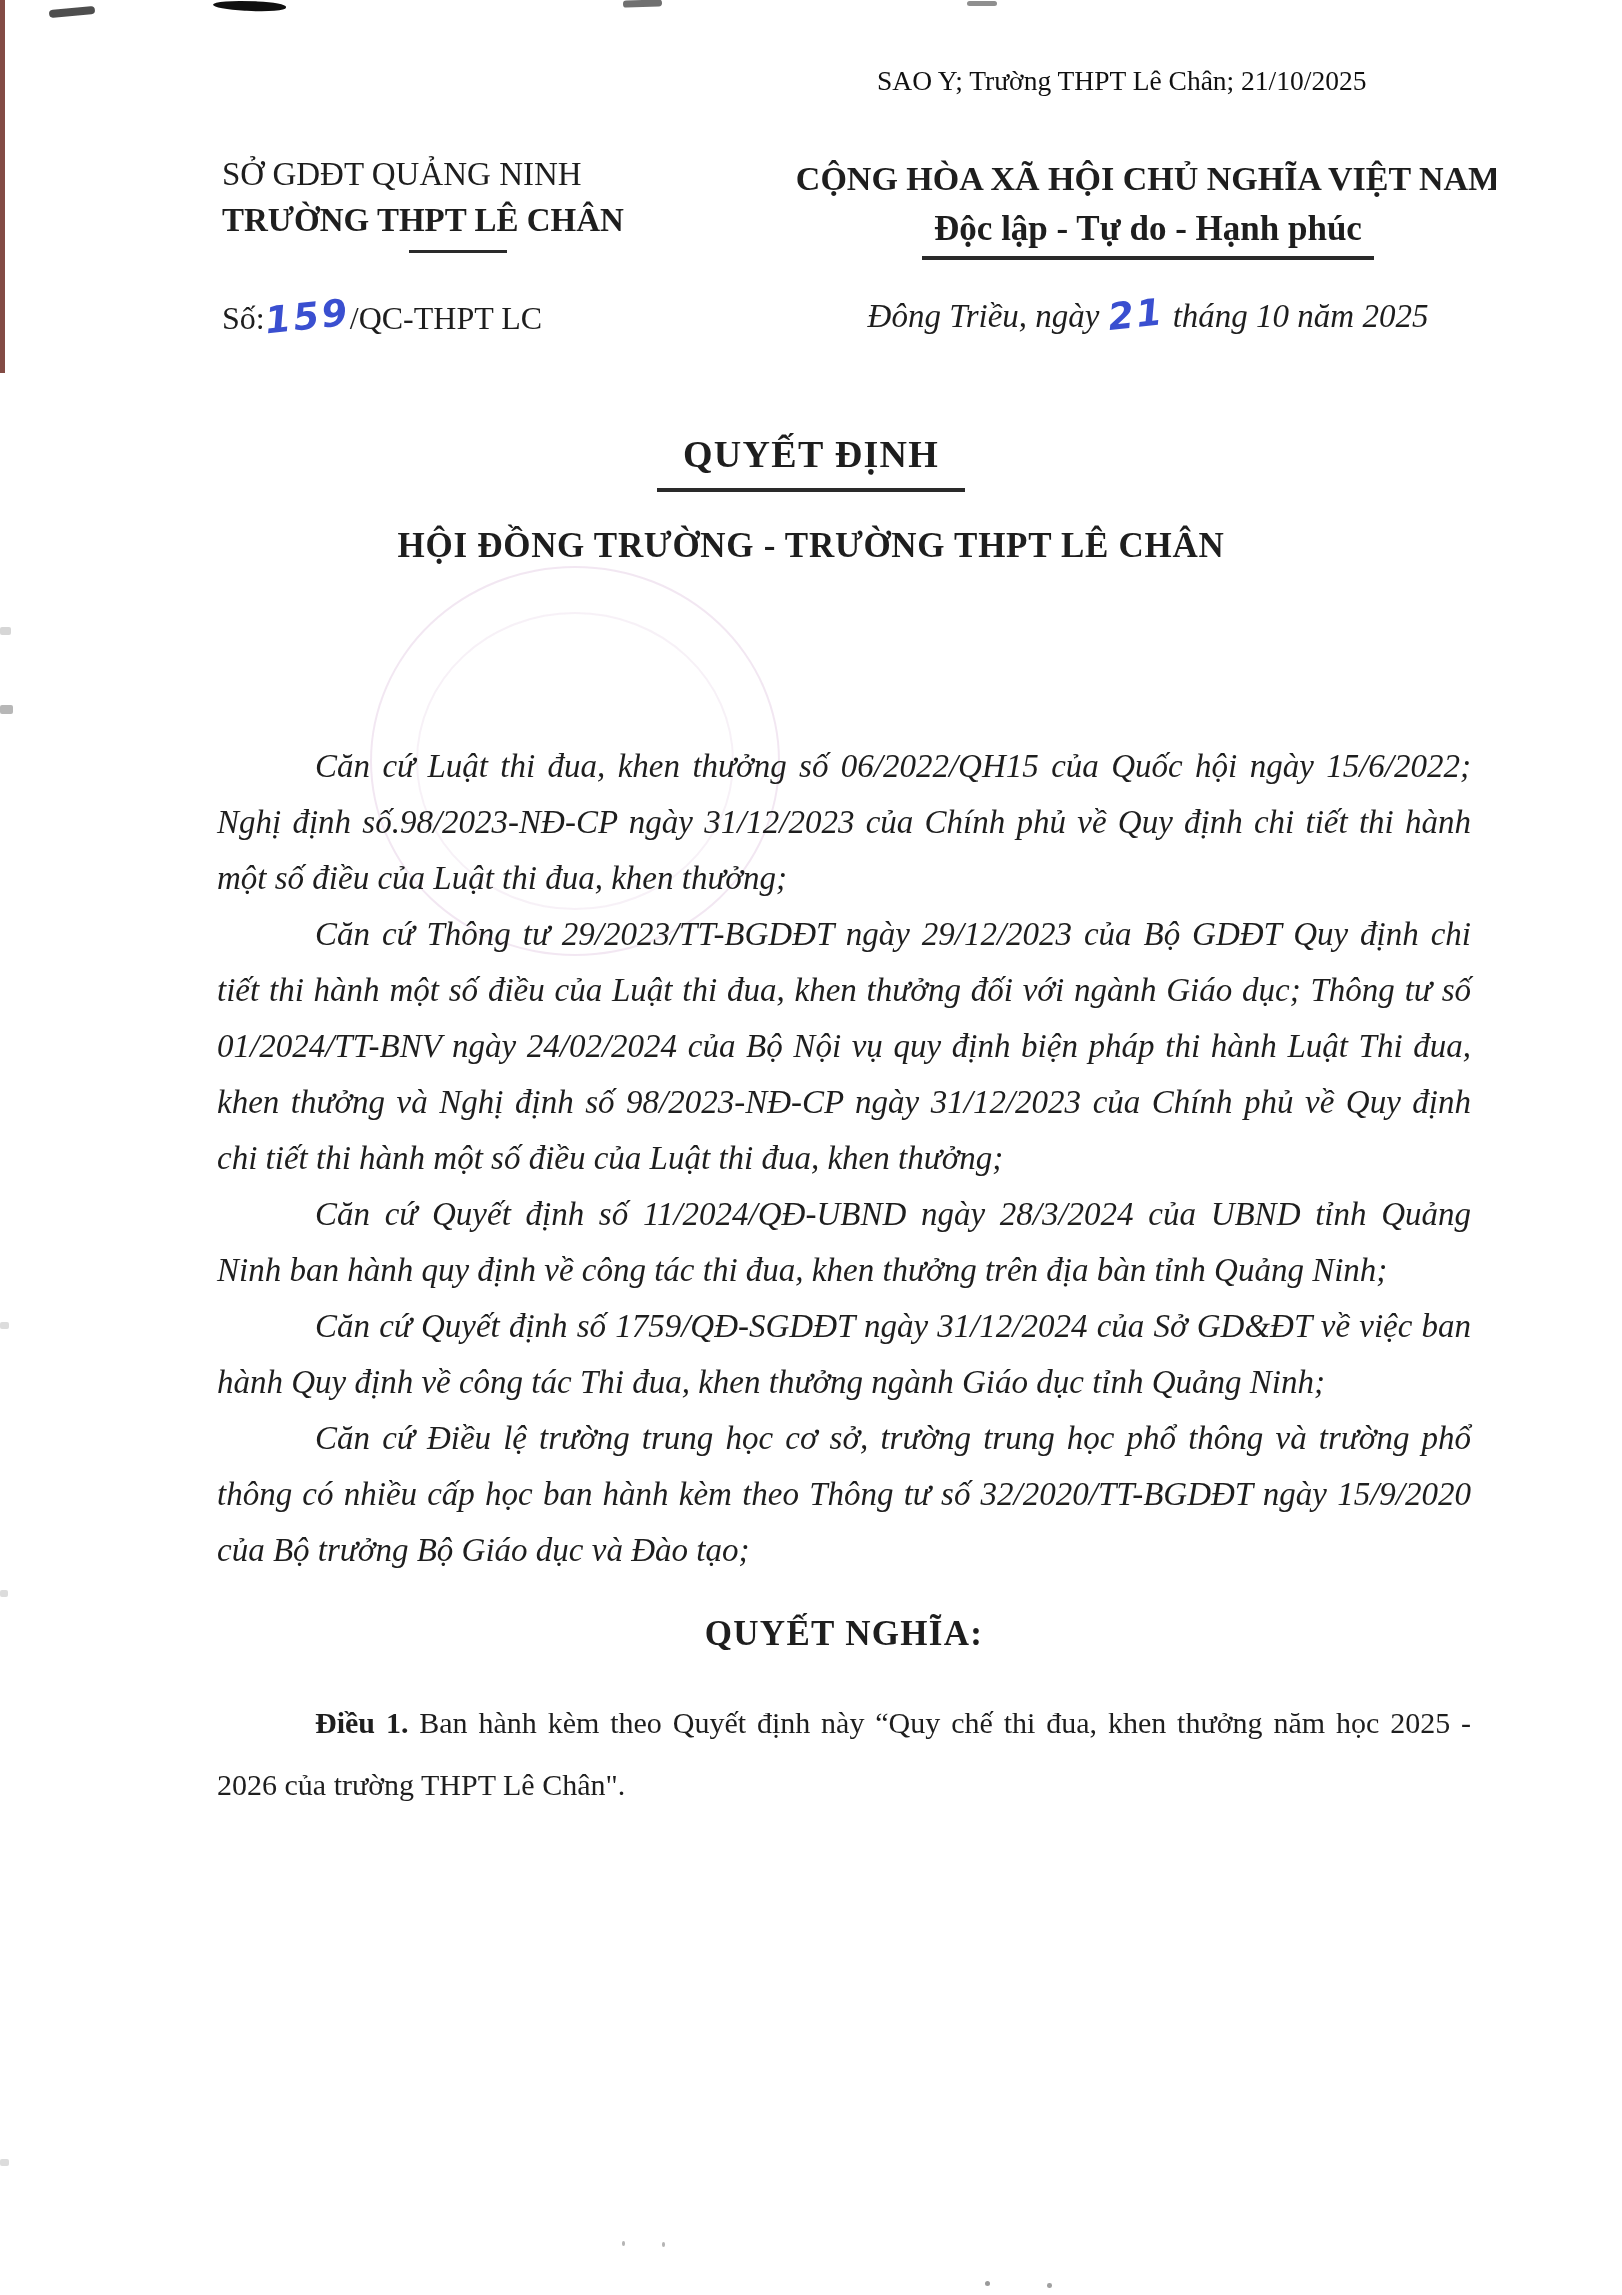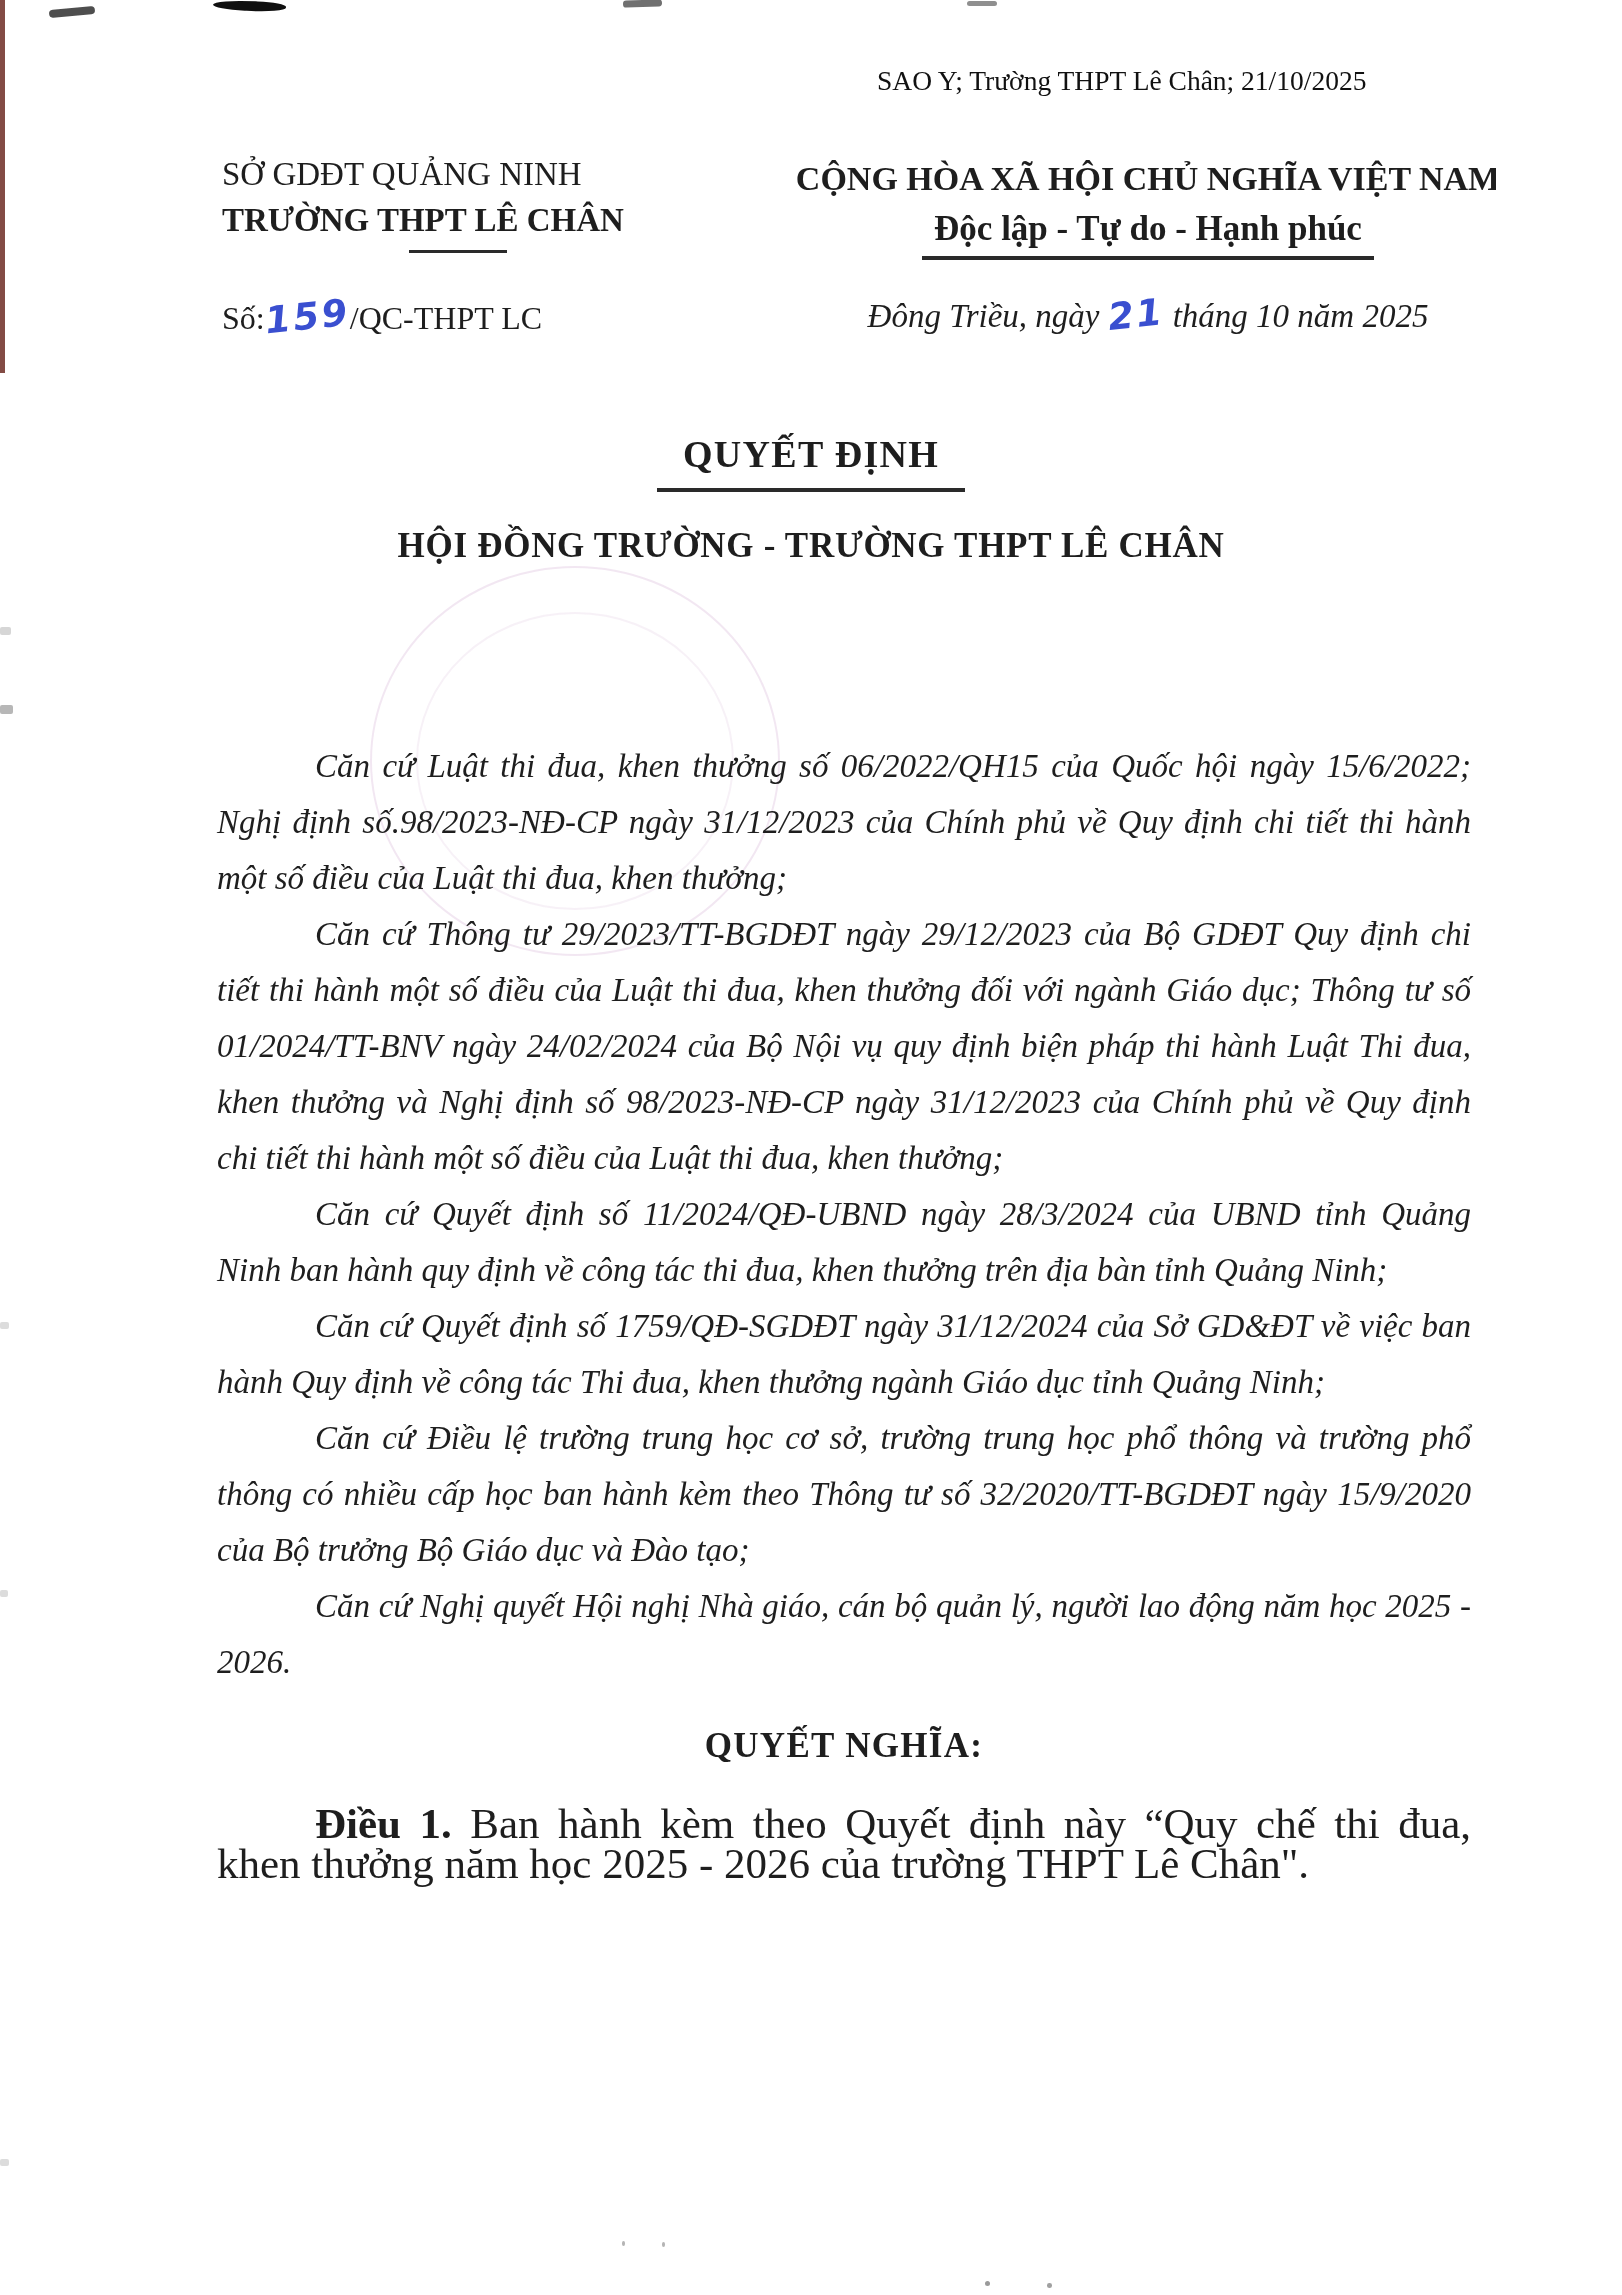--- a/index.html
+++ b/index.html
@@ -46,21 +46,21 @@
   .bodyblock{position:absolute;left:217px;top:738px;width:1254px;}
   .bodyblock p.basis{
     margin:0;font-size:33px;line-height:56px;
     font-style:italic;text-align:justify;text-indent:98px;
   }
   .decision-heading{
     font-size:35px;font-weight:700;text-align:center;
     margin-top:36px;letter-spacing:1.3px;font-style:normal;
   }
   .article{
-    margin-top:38px;font-size:43px;line-height:40px;
+    margin-top:38px;font-size:30px;line-height:62px;
     text-align:justify;text-indent:98px;font-style:normal;
   }
   .article .lbl{font-weight:700;}
   
   .stamp{
     position:absolute;left:370px;top:566px;width:406px;height:386px;
     border:2.6px solid rgba(195,145,195,0.22);border-radius:50%;
     pointer-events:none;
   }
   .stamp-inner{
@@ -113,21 +113,20 @@
     <div class="title-underline"></div>
     <div class="council">HỘI ĐỒNG TRƯỜNG - TRƯỜNG THPT LÊ CHÂN</div>
   </div>
 
   <div class="bodyblock">
     <p class="basis">Căn cứ Luật thi đua, khen thưởng số 06/2022/QH15 của Quốc hội ngày 15/6/2022; Nghị định số.98/2023-NĐ-CP ngày 31/12/2023 của Chính phủ về Quy định chi tiết thi hành một số điều của Luật thi đua, khen thưởng;</p>
     <p class="basis">Căn cứ Thông tư 29/2023/TT-BGDĐT ngày 29/12/2023 của Bộ GDĐT Quy định chi tiết thi hành một số điều của Luật thi đua, khen thưởng đối với ngành Giáo dục; Thông tư số 01/2024/TT-BNV ngày 24/02/2024 của Bộ Nội vụ quy định biện pháp thi hành Luật Thi đua, khen thưởng và Nghị định số 98/2023-NĐ-CP ngày 31/12/2023 của Chính phủ về Quy định chi tiết thi hành một số điều của Luật thi đua, khen thưởng;</p>
     <p class="basis">Căn cứ Quyết định số 11/2024/QĐ-UBND ngày 28/3/2024 của UBND tỉnh Quảng Ninh ban hành quy định về công tác thi đua, khen thưởng trên địa bàn tỉnh Quảng Ninh;</p>
     <p class="basis">Căn cứ Quyết định số 1759/QĐ-SGDĐT ngày 31/12/2024 của Sở GD&amp;ĐT về việc ban hành Quy định về công tác Thi đua, khen thưởng ngành Giáo dục tỉnh Quảng Ninh;</p>
     <p class="basis">Căn cứ Điều lệ trường trung học cơ sở, trường trung học phổ thông và trường phổ thông có nhiều cấp học ban hành kèm theo Thông tư số 32/2020/TT-BGDĐT ngày 15/9/2020 của Bộ trưởng Bộ Giáo dục và Đào tạo;</p>
-    <p class="basis">Căn cứ Nghị quyết Hội nghị Nhà giáo, cán bộ quản lý, người lao động năm học 2025 - 2026.</p>
 
     <div class="decision-heading">QUYẾT NGHĨA:</div>
 
     <p class="article"><span class="lbl">Điều 1.</span><span> Ban hành kèm theo Quyết định này “Quy chế thi đua, khen thưởng năm học 2025 - 2026 của trường THPT Lê Chân".</span></p>
   </div>
 
   <div class="artifact red-edge"></div>
   <div class="artifact smudge-a"></div>
   <div class="artifact smudge-b"></div>
   <div class="artifact smudge-c"></div>

